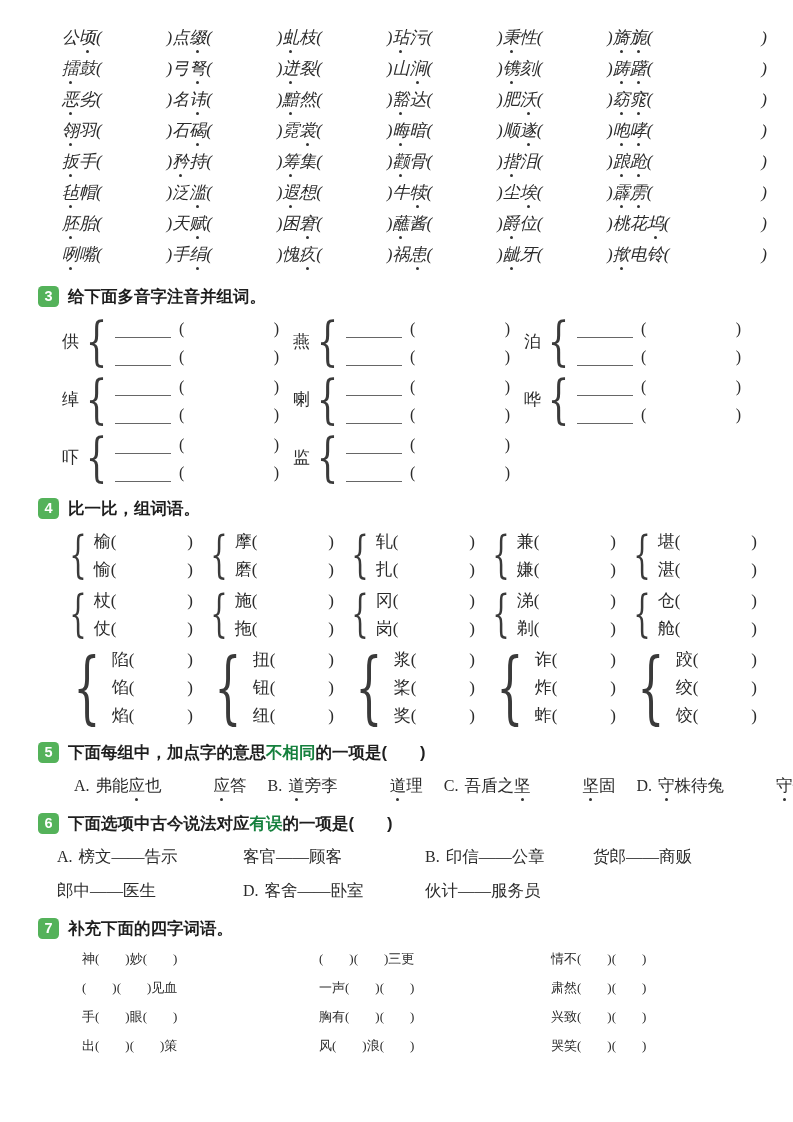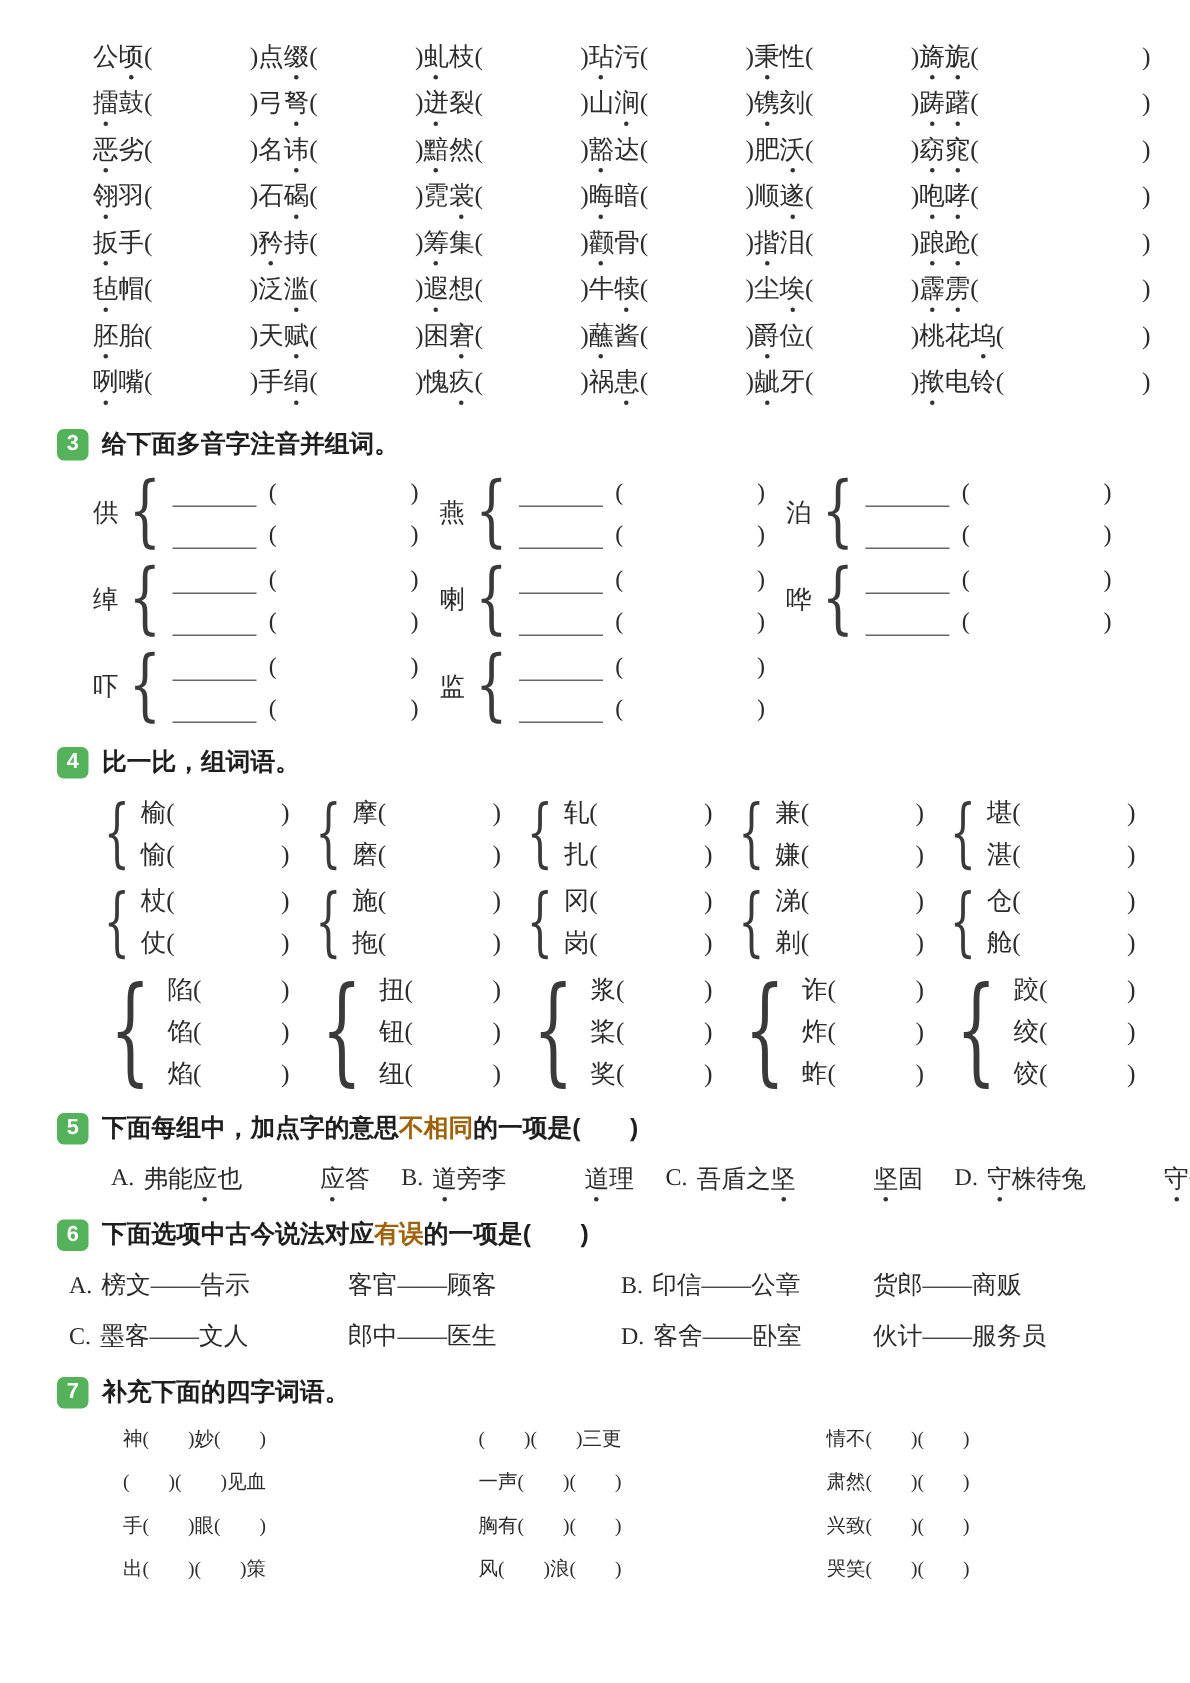--- a/index.html
+++ b/index.html
@@ -2,38 +2,38 @@
 <html><head>
 <meta charset="utf-8">
 <style>
   html,body{margin:0;padding:0;background:#fff;}
   body{width:793px;height:1122px;overflow:hidden;}
   .page{box-sizing:border-box;width:793px;height:1122px;padding:22px 26px 0 38px;
         font-family:"Liberation Serif","DejaVu Serif",serif;color:#2b2b2b;}
 
   
   .word-grid{margin-left:24px;}
-  .wrow{display:flex;height:31px;align-items:center;}
+  .wrow{display:flex;height:31px;align-items:center;font-style:italic;}
   .wcell{flex:1 1 0;display:flex;align-items:center;font-size:17px;white-space:nowrap;}
   .wcell:last-child{flex:1.4 1 0;}
   .wfill{flex:1;height:1px;}
 
   
   .dc{position:relative;display:inline-block;}
   .dc::after{content:"";position:absolute;left:50%;margin-left:-1.5px;bottom:-4px;
              width:3px;height:3px;border-radius:50%;background:#333;}
 
   
   .sec-h{display:flex;align-items:center;gap:9px;margin-top:16px;
          font-family:"Liberation Sans","DejaVu Sans",sans-serif;font-weight:bold;
          font-size:16.5px;color:#1e1e1e;line-height:21px;}
   .badge{flex:0 0 auto;width:21px;height:21px;border-radius:4.5px;background:#54b25a;
          color:#fff;display:flex;align-items:center;justify-content:center;
          font-size:14.5px;line-height:1;}
-  .red{color:#a16207;}
+  .red{color:#15803d;}
 
   
   .pg-rows{margin:10px 0 0 24px;}
   .pg-row{display:flex;margin-bottom:9px;}
   .pgroup{width:231px;display:flex;align-items:center;}
   .pchar{font-size:17px;}
   .pbrace{font-family:"DejaVu Serif",serif;font-size:52px;line-height:49px;
           transform:scaleX(0.65);display:inline-block;margin:0 0 0 1px;font-weight:400;color:#3a3a3a;}
   .pentries{flex:1;display:flex;flex-direction:column;gap:7px;padding-left:2px;}
   .pentry{display:flex;align-items:flex-end;font-size:16px;height:21px;}
@@ -55,21 +55,21 @@
 
   
   .opts5{display:flex;margin:12px 0 0 36px;font-size:16.5px;}
   .opt5{display:flex;align-items:center;margin-right:21px;}
   .olabel{margin-right:6px;font-size:16px;}
   .oword{margin-right:16px;white-space:nowrap;}
   .oword:last-child{margin-right:0;margin-left:36px;}
 
   
   .grid6{display:grid;grid-template-columns:186px 182px 168px auto;
-         margin:12px 0 0 8px;font-size:16.5px;row-gap:12px;}
+         margin:12px 0 0 19px;font-size:16.5px;row-gap:12px;}
   .cell6{white-space:nowrap;}
 
   
   .grid7{display:grid;grid-template-columns:237px 232px auto;
          margin:11px 0 0 44px;font-size:13px;row-gap:12px;line-height:17px;}
   .cell7{white-space:nowrap;}
 </style>
 </head>
 <body>
 
@@ -873,21 +873,20 @@
   <div>
     <div class="sec-h">
       <span class="badge">6</span>
       <span><span>下面选项中古今说法对应</span><span class="red">有误</span><span>的一项是(　　)</span></span>
     </div>
     <div class="grid6">
         <div class="cell6"><span class="olabel">A.</span><span>榜文——告示</span></div>
         <div class="cell6"><span>客官——顾客</span></div>
         <div class="cell6"><span class="olabel">B.</span><span>印信——公章</span></div>
         <div class="cell6"><span>货郎——商贩</span></div>
-        <div class="cell6"><span class="olabel">C.</span><span>墨客——文人</span></div>
         <div class="cell6"><span>郎中——医生</span></div>
         <div class="cell6"><span class="olabel">D.</span><span>客舍——卧室</span></div>
         <div class="cell6"><span>伙计——服务员</span></div>
       </div>
   </div>
 
   <div>
     <div class="sec-h">
       <span class="badge">7</span>
       <span>补充下面的四字词语。</span>

